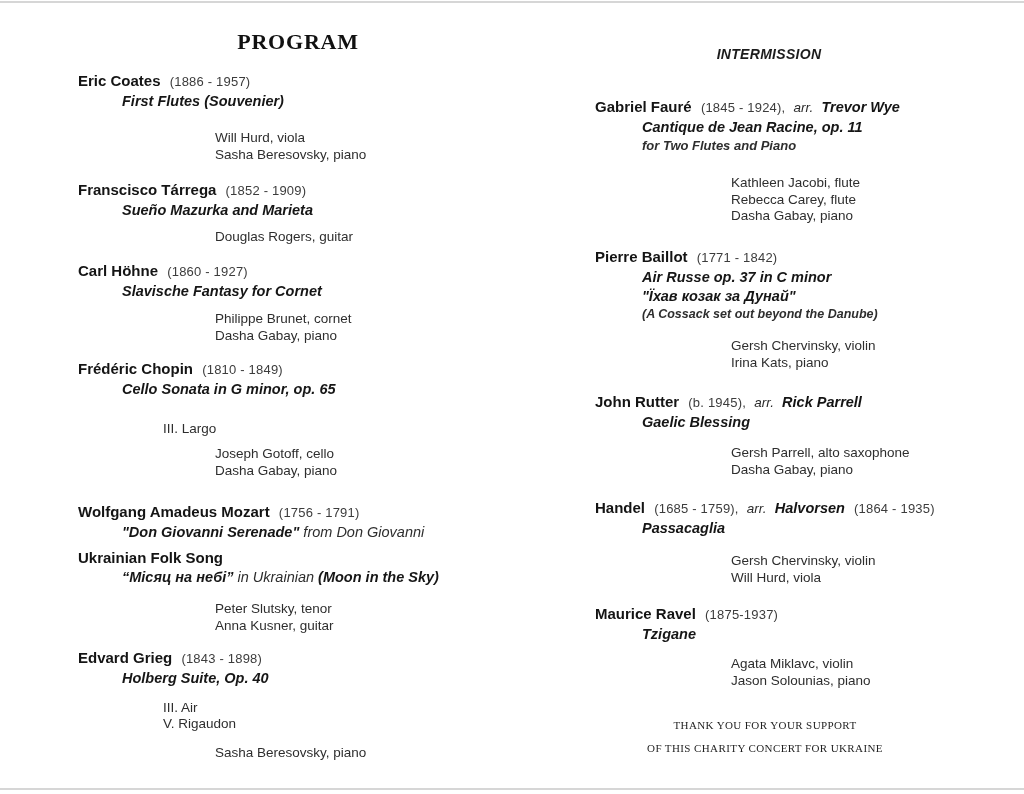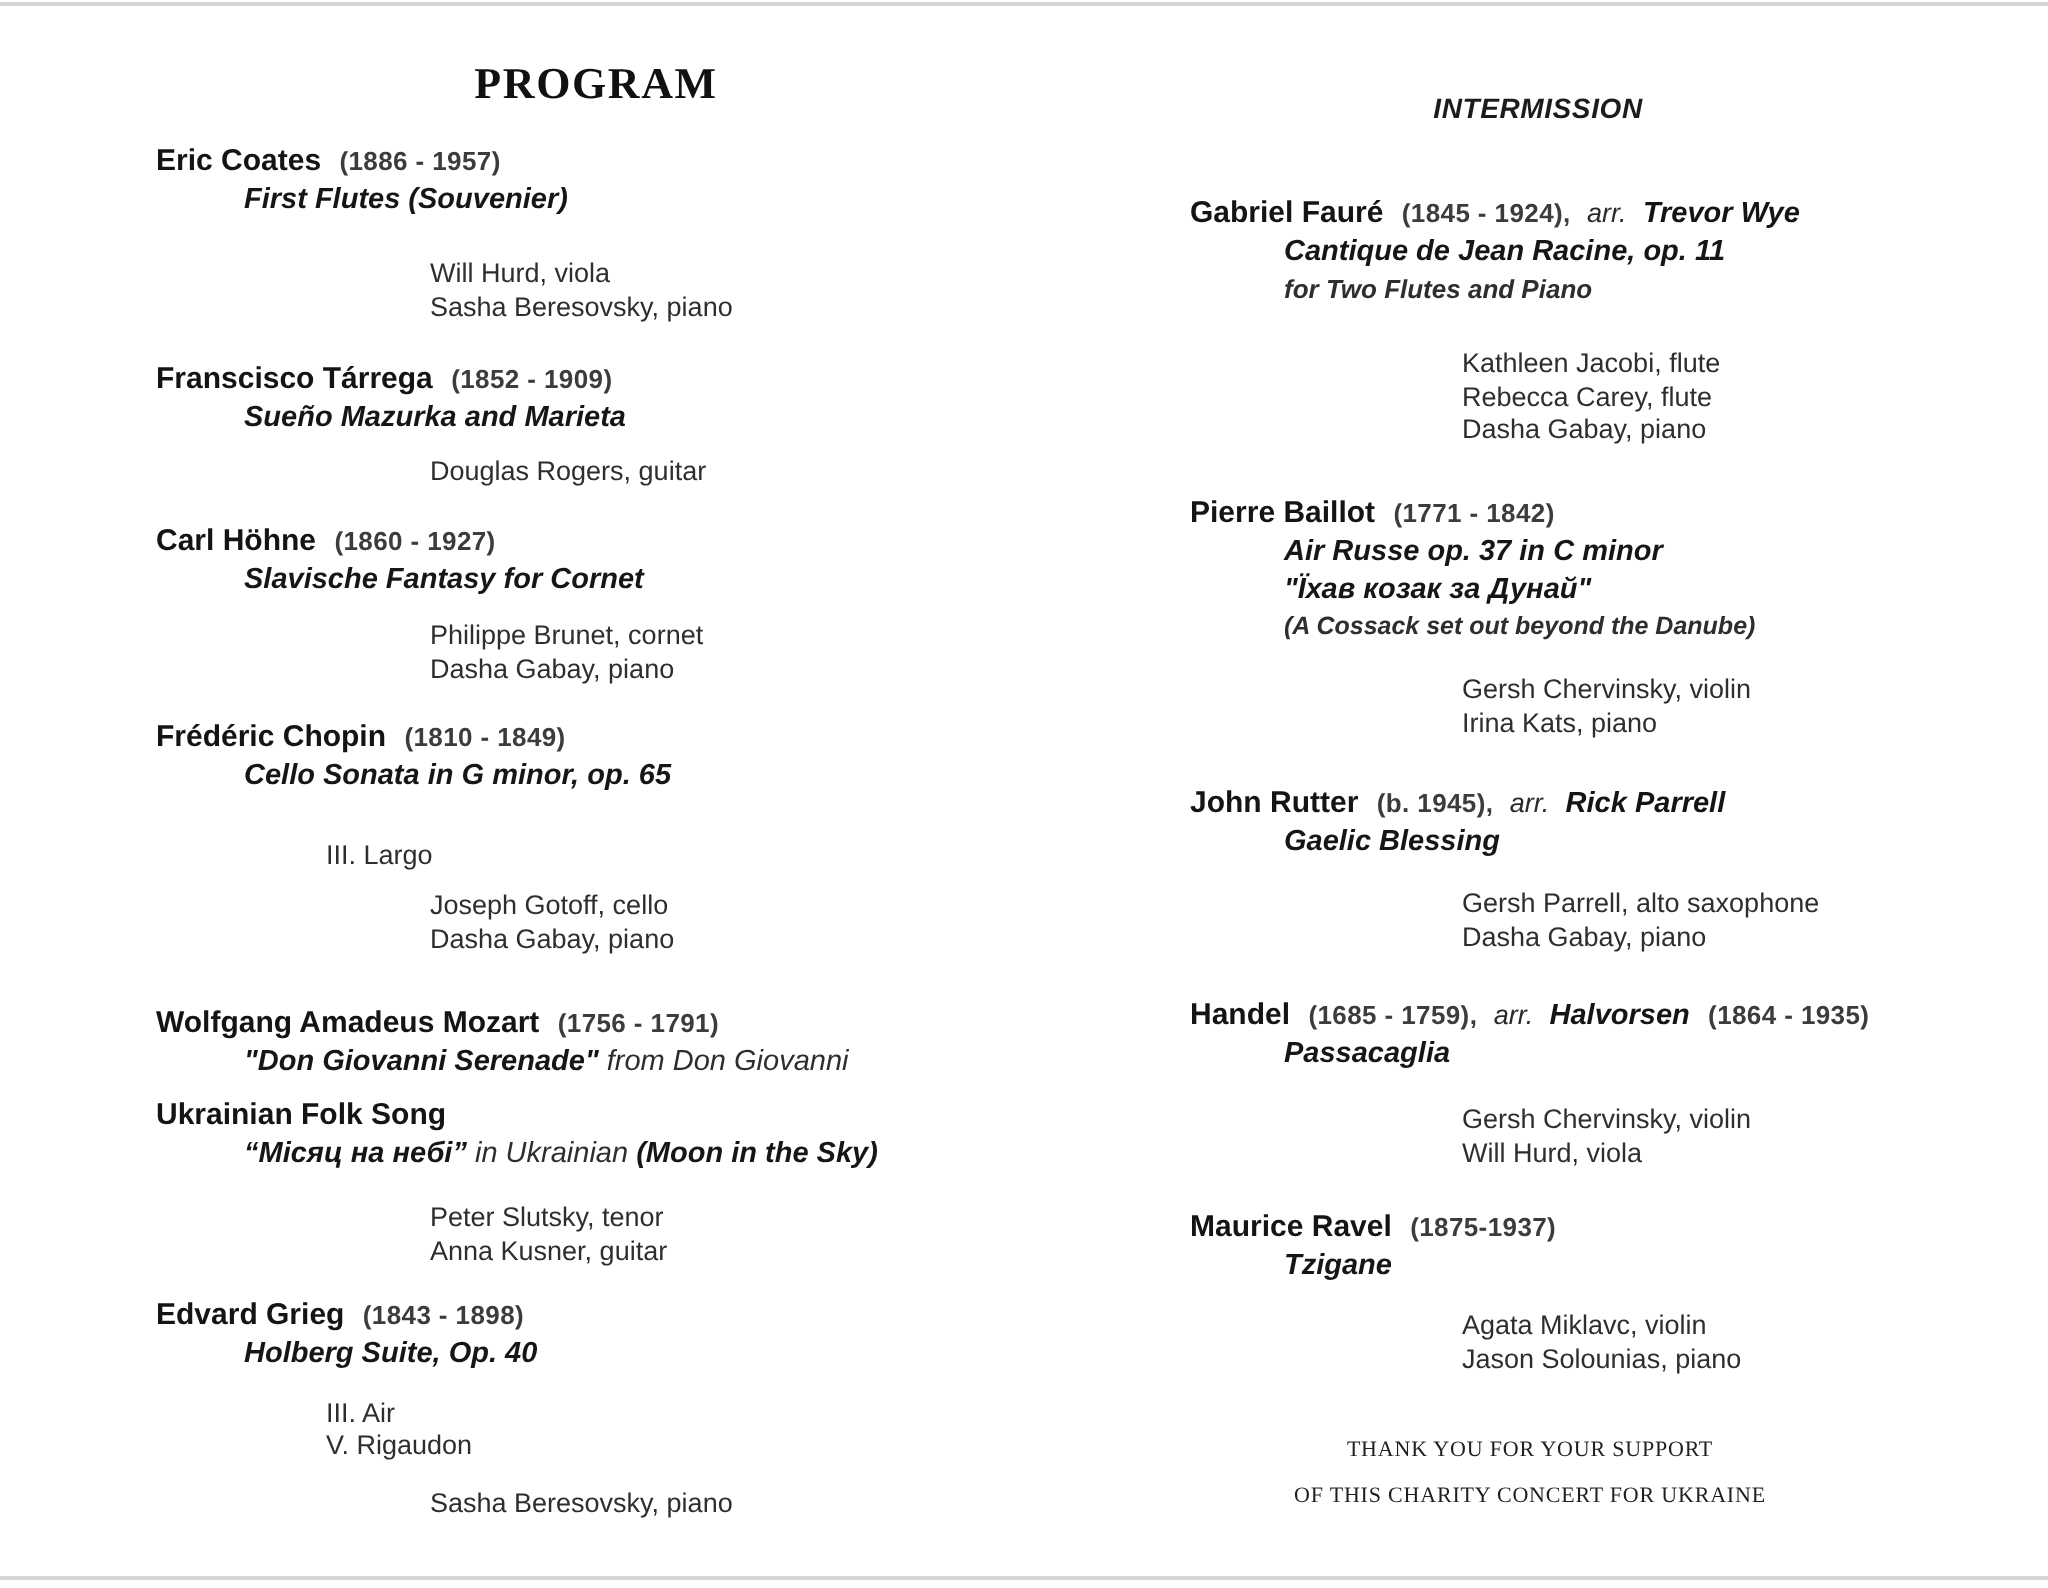--- a/index.html
+++ b/index.html
@@ -26,21 +26,21 @@
     text-align:center;
     font-style:italic;font-weight:bold;font-size:14px;letter-spacing:0.3px;color:#1c1c1c;
   }
   .entry{position:absolute;}
   .entry.lcol{left:78px;width:480px;}
   .entry.rcol{left:595px;width:428px;}
 
   .composer-line{font-size:15px;line-height:20px;font-weight:bold;color:#141414;white-space:nowrap;}
   .composer-line .name{font-weight:bold;}
   .composer-line .name.italic{}
-  .composer-line .dates{font-weight:bold;font-size:13px;color:#3c3c3c;margin-left:5px;letter-spacing:0.2px;}
+  .composer-line .dates{font-weight:normal;font-size:13px;color:#3c3c3c;margin-left:5px;letter-spacing:0.2px;}
   .composer-line .arr{font-weight:normal;font-style:italic;font-size:13.5px;color:#2a2a2a;margin-left:4px;}
   .composer-line .arranger{font-weight:bold;font-style:italic;font-size:14.5px;color:#141414;margin-left:4px;}
 
   .title-line{
     padding-left:44px;
     font-size:14.5px;line-height:19px;
     font-weight:bold;font-style:italic;color:#161616;
     white-space:nowrap;
   }
   .rcol .title-line{padding-left:47px;}

